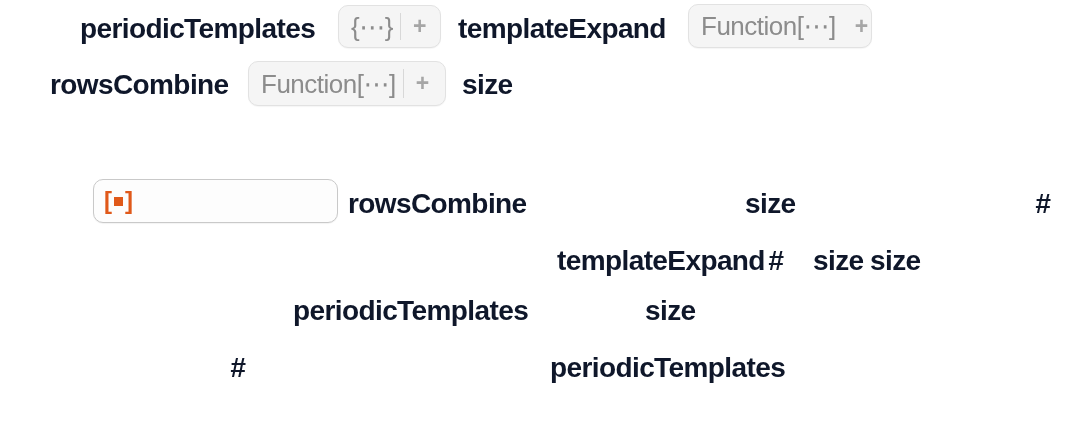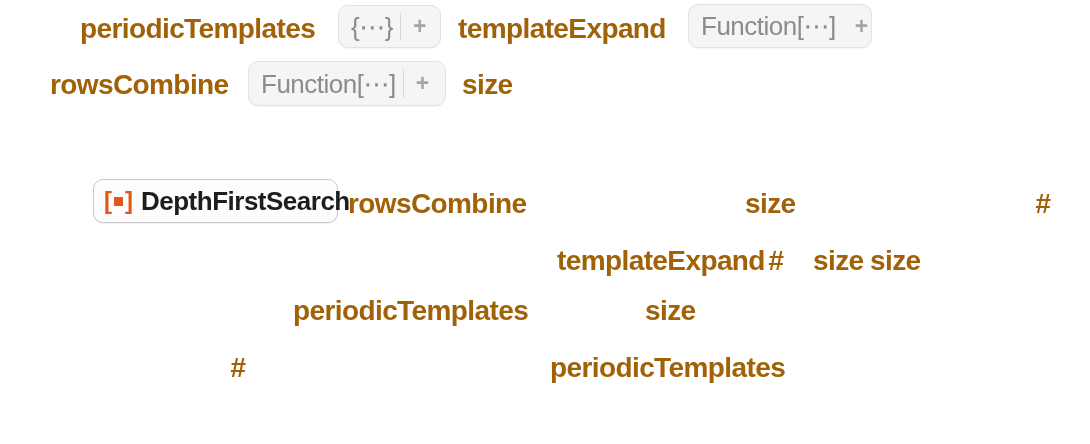--- a/index.html
+++ b/index.html
@@ -9,21 +9,21 @@
     background:#ffffff;
     font-family:"Liberation Sans", sans-serif;
     overflow:hidden;
   }
   .tok{
     position:absolute;
     font-weight:700;
     font-size:28px;
     line-height:28px;
     letter-spacing:-0.6px;
-    color:#a16207;
+    color:#0f172a;
     white-space:pre;
   }
   .slot{font-style:italic;letter-spacing:0;}
   .ph-box{
     position:absolute;
     box-sizing:border-box;
     background:#F5F5F5;
     border:1.5px solid #E2E2E2;
     border-radius:10px;
     display:flex;
@@ -113,21 +113,20 @@
   <div class="ph-box" style="left:248px;top:61px;width:198px;height:45px">
     <span class="ph-content">Function[⋯]</span>
     <span class="ph-div"></span>
     <span class="ph-plus">+</span>
   </div>
 
   <span class="tok" style="left:462px;top:71px">size</span>
 
   <div class="rf-badge">
     <span class="rf-icon">[<span class="rf-sq"></span>]</span>
-    <span class="rf-label">DepthFirstSearch</span>
   </div>
 
   <span class="tok" style="left:348px;top:190px">rowsCombine</span>
   <span class="tok" style="left:745px;top:190px">size</span>
   <span class="tok slot" style="left:1035px;top:190px">#</span>
 
   <span class="tok" style="left:557px;top:247px">templateExpand</span>
   <span class="tok slot" style="left:768px;top:247px">#</span>
   <span class="tok" style="left:813px;top:247px">size</span>
   <span class="tok" style="left:870px;top:247px">size</span>

